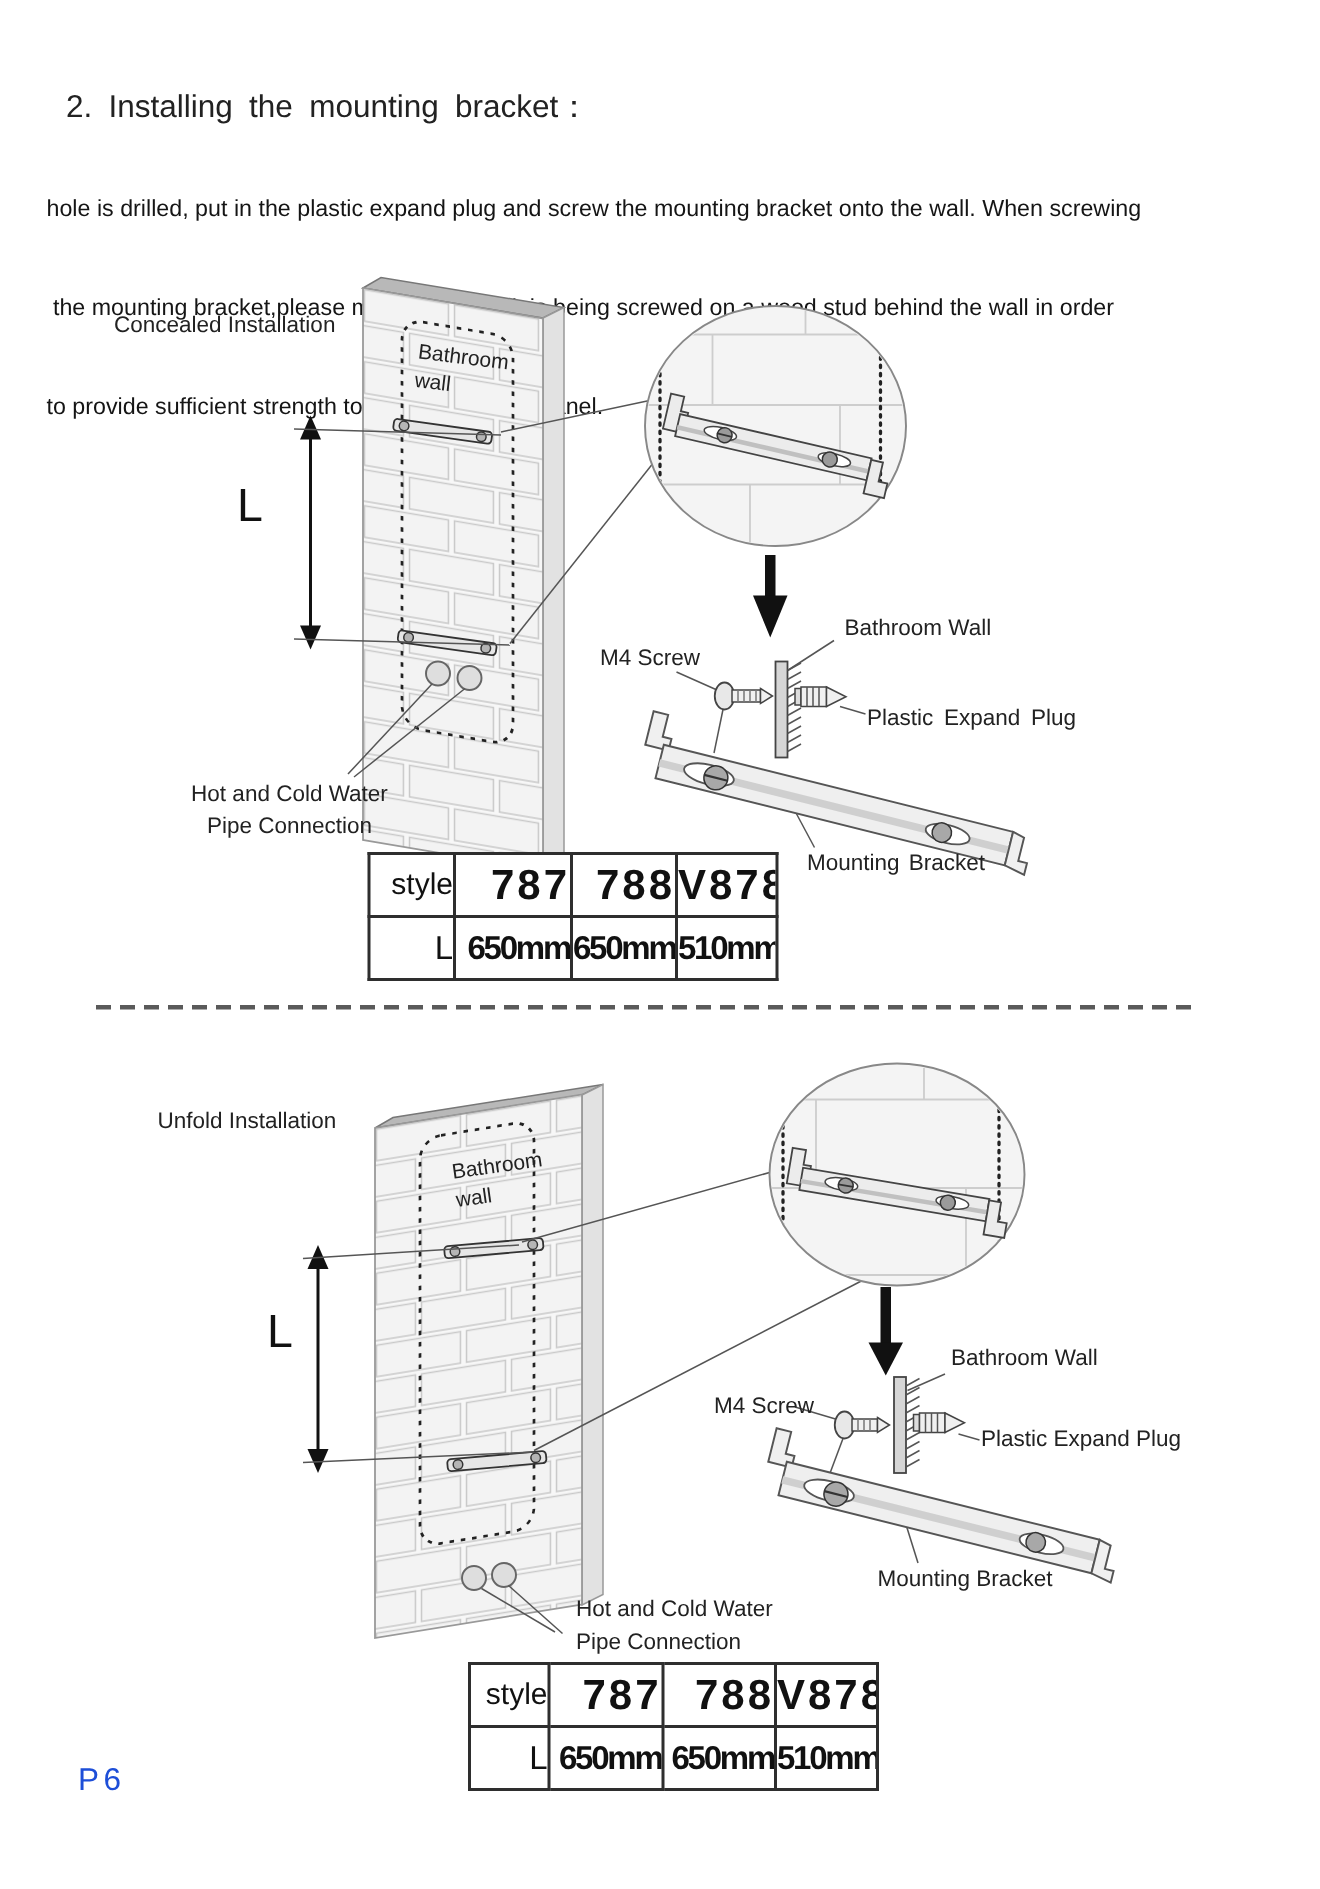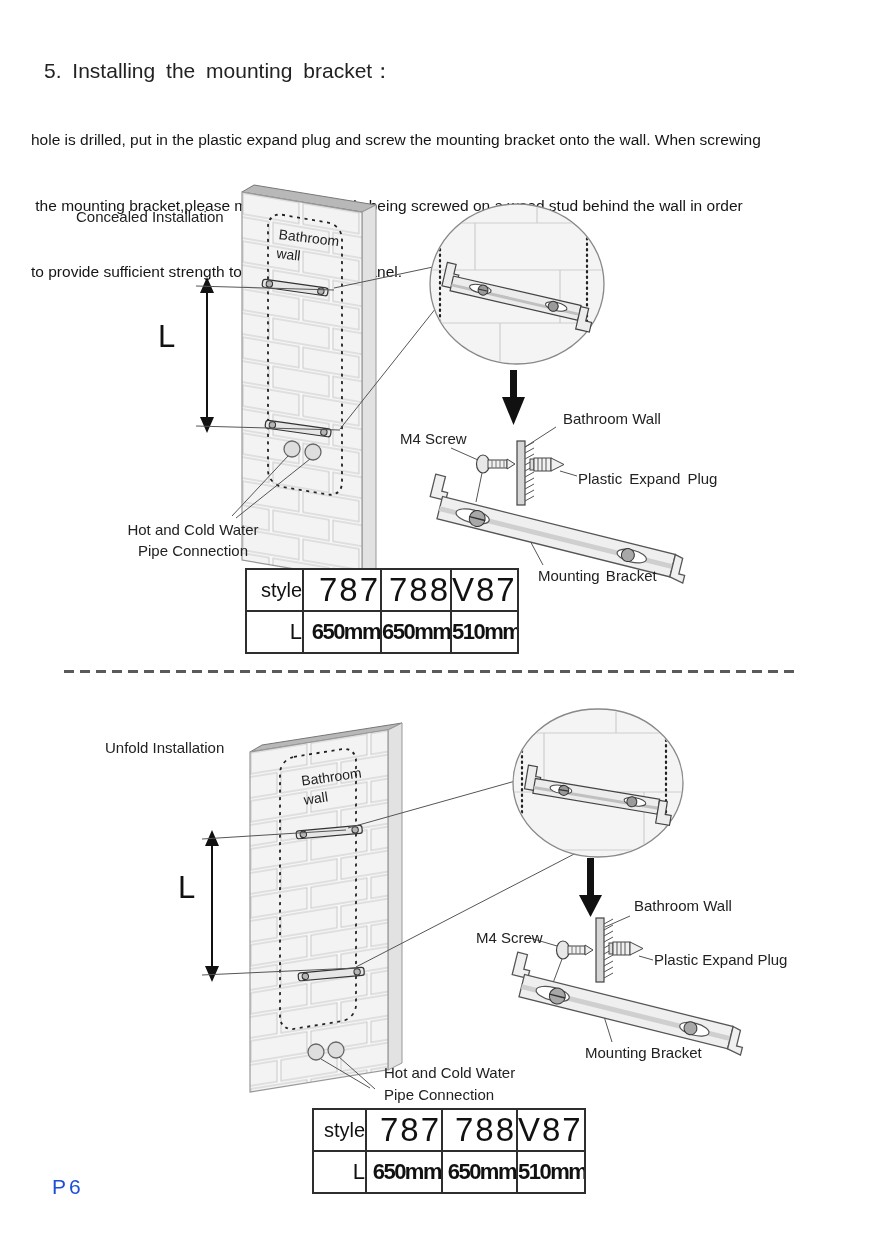--- a/index.html
+++ b/index.html
@@ -16,33 +16,33 @@
   .lbl.small{font-size:14px;}
   .lbl.big-l{font-size:31px;color:#111;}
   .lbl.center{text-align:center;}
   .rot-p7{transform:rotate(7deg);transform-origin:left top;}
   .rot-m8{transform:rotate(-8deg);transform-origin:left top;}
 
   .spec-table{position:absolute;border-collapse:collapse;table-layout:fixed;background:#fff;}
   .spec-table td{border:2px solid #2e2e2e;height:40px;text-align:right;vertical-align:middle;padding:0;color:#111;overflow:hidden;}
   .spec-table td.lab{font-size:20px;}
   .spec-table td.lcell{font-size:22px;}
-  .spec-table td.num{font-size:33px;letter-spacing:2px;}
+  .spec-table td.num{font-size:28px;letter-spacing:2px;font-weight:bold;}
   .spec-table td.val{font-size:22px;letter-spacing:-1.5px;font-weight:bold;}
 
   .divider{position:absolute;left:64px;top:670px;width:730px;height:3px;
     background:repeating-linear-gradient(90deg,#5a5a5a 0 10px,transparent 10px 16px);}
   .page-number{position:absolute;left:52px;top:1175px;font-size:21px;letter-spacing:3px;color:#1d4ed8;}
 </style>
 </head>
 <body>
 
 <div class="page">
 
-  <div class="heading">5. Installing the mounting bracket：</div>
+  <div class="heading">2. Installing the mounting bracket：</div>
   <div class="intro">
     <div>hole is drilled, put in the plastic expand plug and screw the mounting bracket onto the wall. When screwing</div>
     <div> the mounting bracket,please make sure that it is being screwed on a wood stud behind the wall in order</div>
     <div>to provide sufficient strength to hold the shower panel.</div>
   </div>
 
   <div class="section" style="top:175px;height:490px;">
     <svg width="880" height="490" viewBox="0 0 880 490">
       <defs>
         <pattern id="bricks1" width="60" height="48" patternUnits="userSpaceOnUse">

